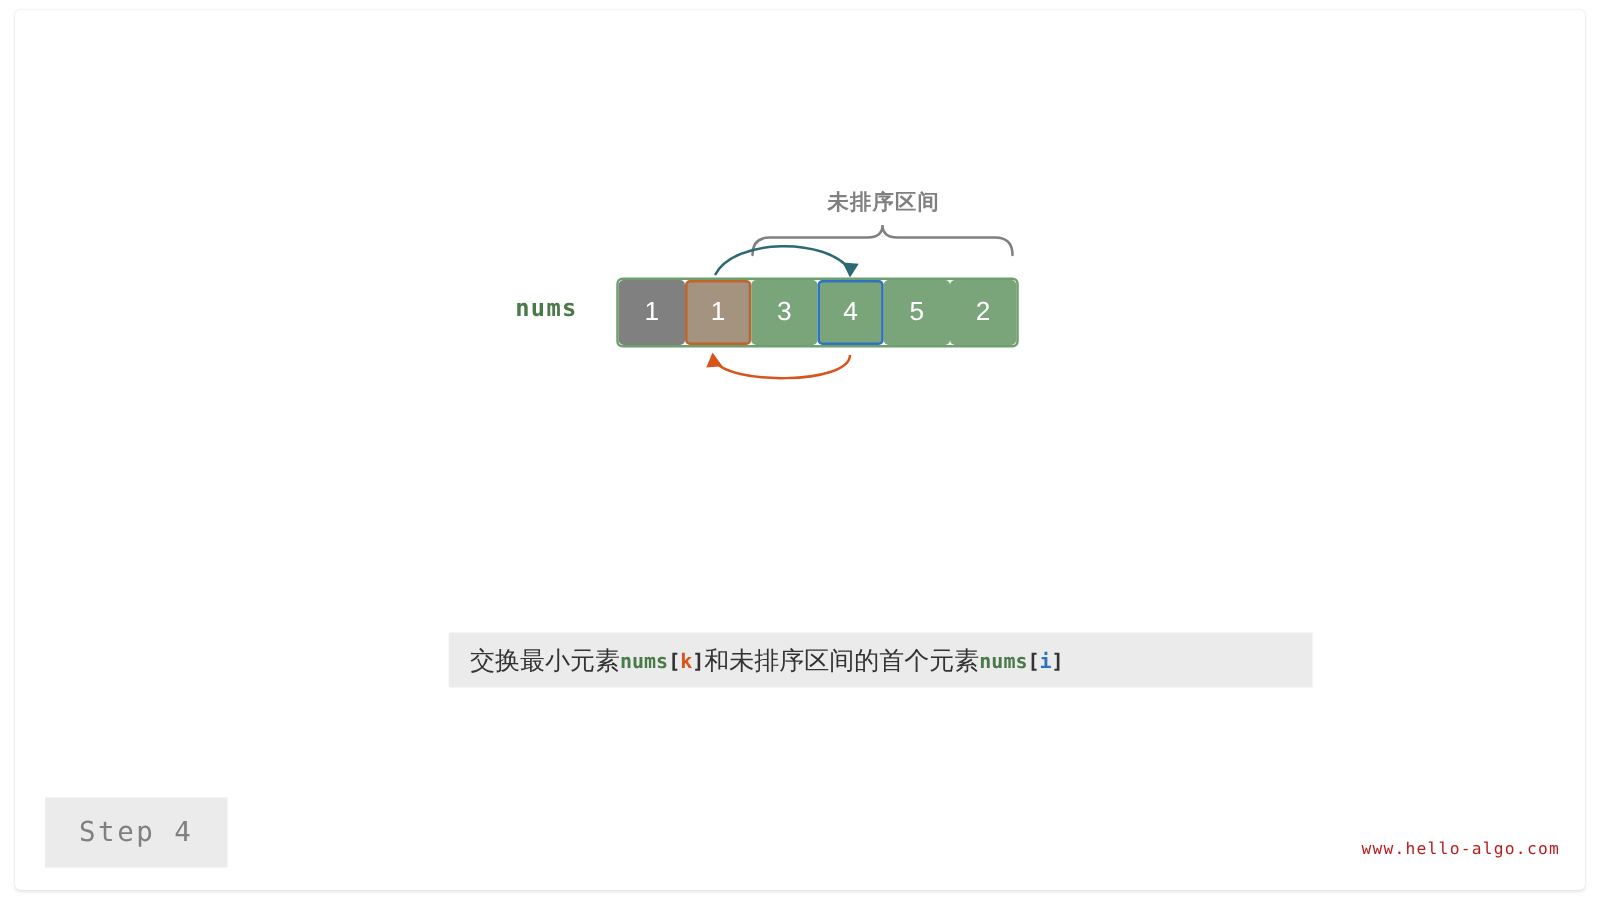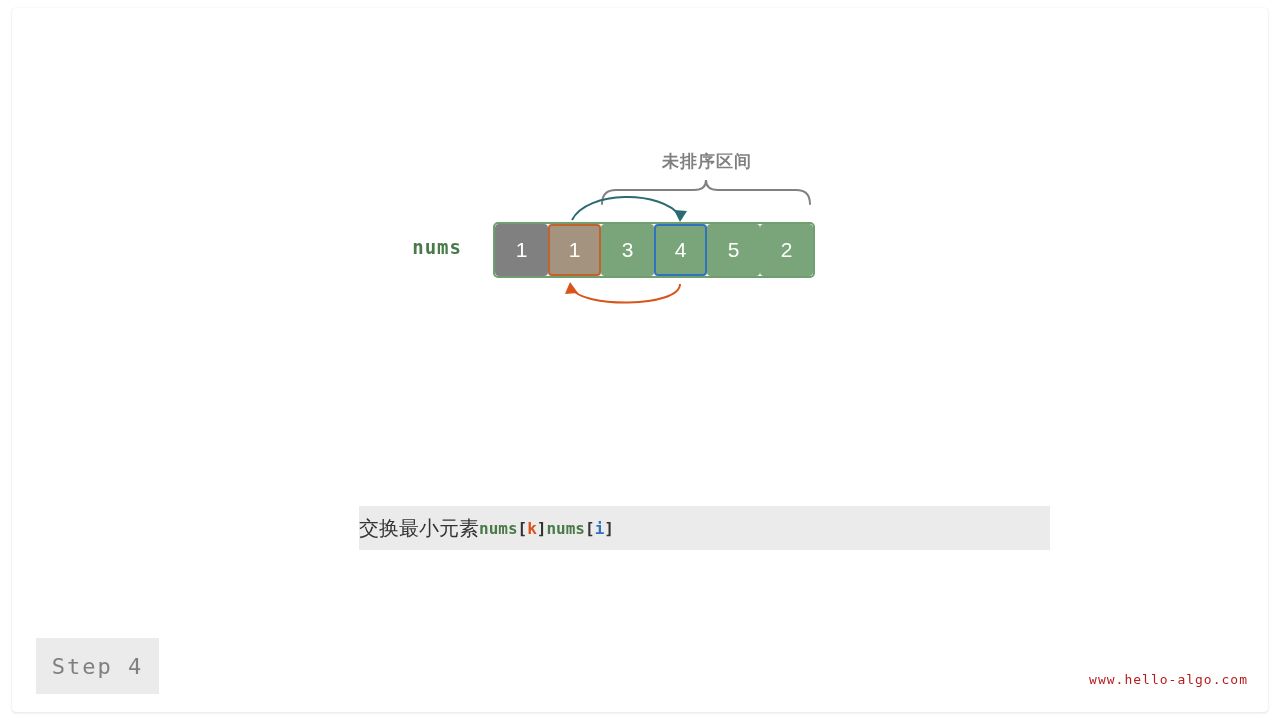--- a/index.html
+++ b/index.html
@@ -125,41 +125,42 @@
   }
   .highlight-row {
     position: absolute;
     left: 347px;
     top: 498px;
     width: 691px;
     height: 44px;
     background: #ebebeb;
     display: flex;
     align-items: center;
+    padding-left: 17px;
     box-sizing: border-box;
   }
   .highlight-row .desc-text {
     font-size: 20px;
     color: #333333;
   }
   .mono {
     font-family: "DejaVu Sans Mono", monospace;
     font-weight: bold;
     color: #4a7a4a;
   }
   .br { color: #333333; font-family: "DejaVu Sans Mono", monospace; font-weight: bold;}
   .k { color: #d9541a; font-family: "DejaVu Sans Mono", monospace; font-weight: bold;}
   .i { color: #2f72c0; font-family: "DejaVu Sans Mono", monospace; font-weight: bold;}
 
   
   .step-badge {
     position: absolute;
     left: 24px;
     top: 630px;
-    width: 123px;
+    width: 146px;
     height: 56px;
     background: #ebebeb;
     display: flex;
     align-items: center;
     justify-content: center;
     font-family: "DejaVu Sans Mono", monospace;
     font-size: 22px;
     color: #808080;
     letter-spacing: 2px;
   }
@@ -206,20 +207,21 @@
   </div>
 
 
 
   <div class="highlight-row">
     <span class="desc-text">交换最小元素 </span>
       <span class="mono">nums</span>
       <span class="br">[</span>
       <span class="k">k</span>
       <span class="br">]</span>
+      <span class="desc-text"> 和未排序区间的首个元素 </span>
       <span class="mono">nums</span>
       <span class="br">[</span>
       <span class="i">i</span>
       <span class="br">]</span>
   </div>
 
   <div class="step-badge">Step 4</div>
   <div class="watermark">www.hello-algo.com</div>
 
 </div>

